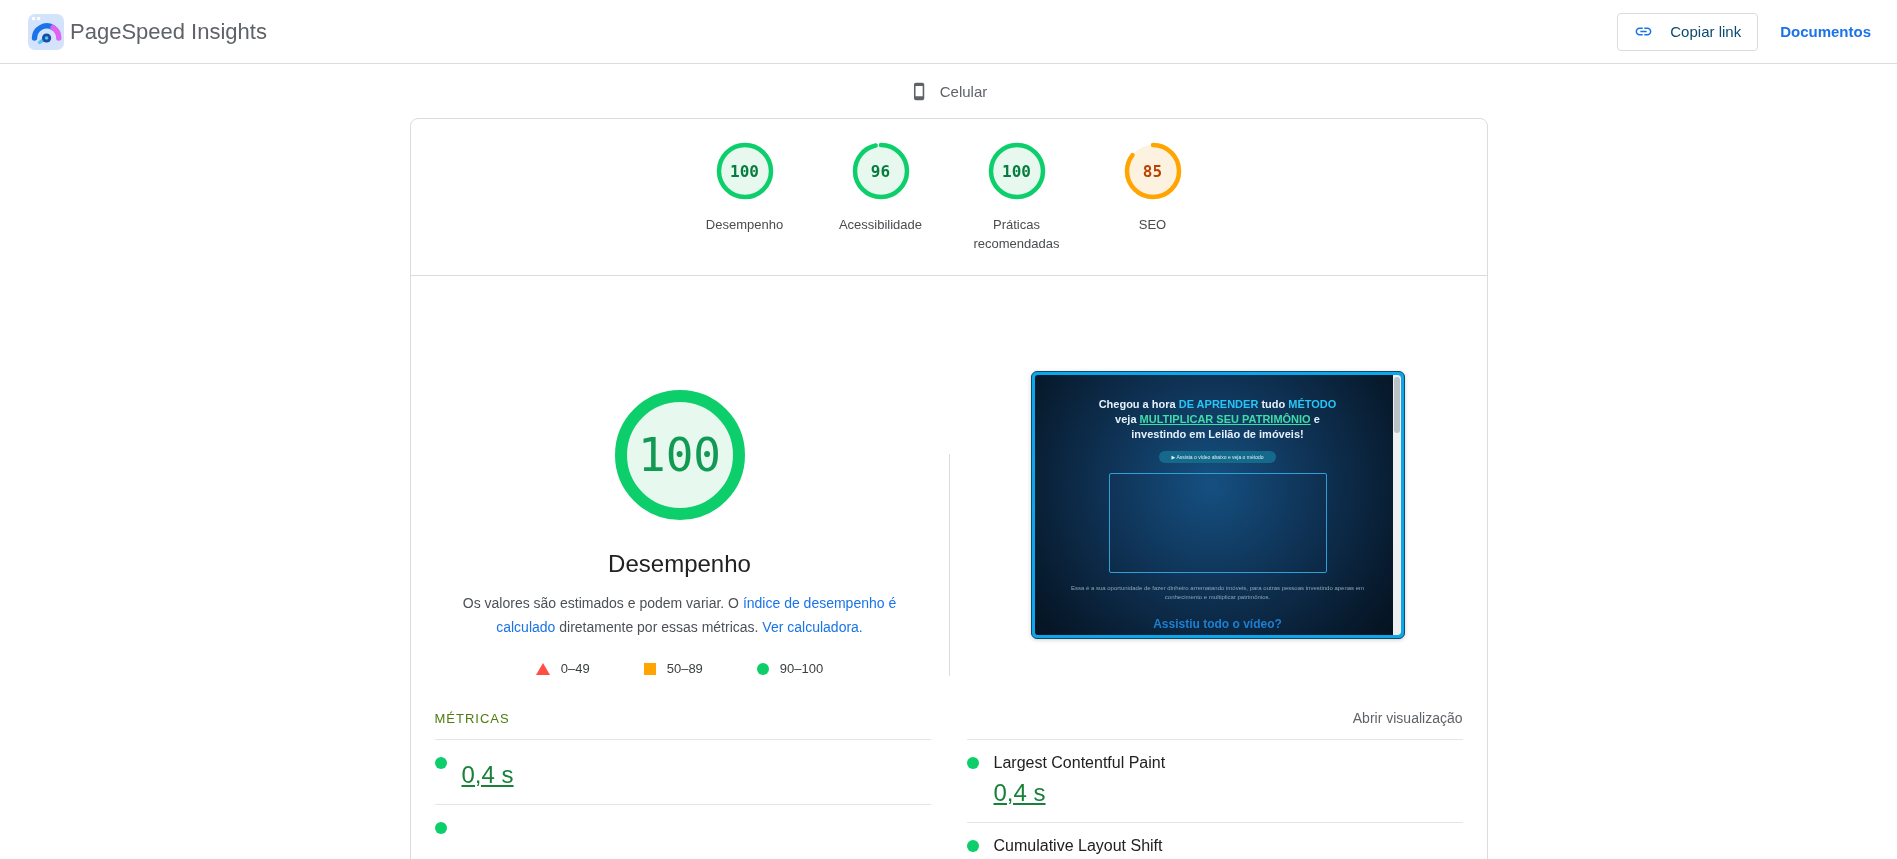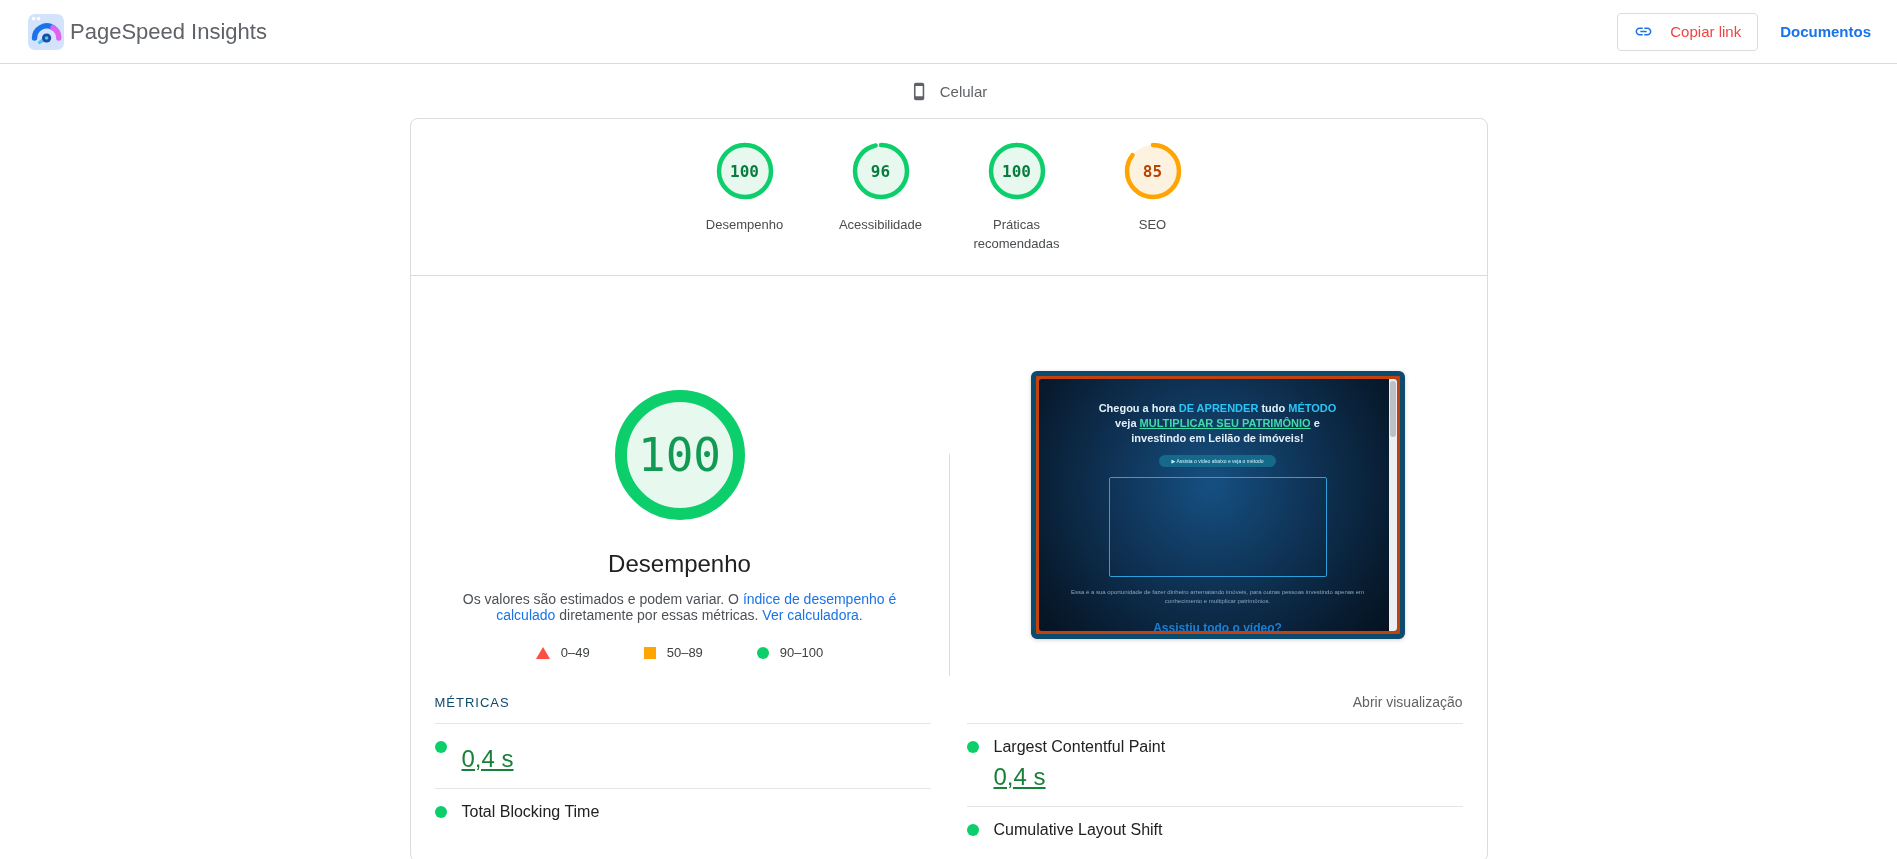--- a/index.html
+++ b/index.html
@@ -6,21 +6,21 @@
   html,body { width:1897px; height:859px; overflow:hidden; background:#fff;
     font-family:"Liberation Sans", sans-serif; color:#202124; }
 
   
   .header { height:64px; border-bottom:1px solid #dadce0; display:flex;
     align-items:center; justify-content:space-between; padding:0 26px; background:#fff; }
   .brand { display:flex; align-items:center; gap:4px; cursor:pointer; }
   .app-title { font-size:22px; color:#5f6368; }
   .h-right { display:flex; align-items:center; gap:22px; }
   .copy-btn { display:flex; align-items:center; gap:17px; border:1px solid #dadce0;
-    background:#fff; color:#ef4444; font-size:15px; padding:0 16px; height:38px;
+    background:#fff; color:#0c4a6e; font-size:15px; padding:0 16px; height:38px;
     border-radius:4px; cursor:pointer; font-family:inherit; }
   .docs-link { color:#1a73e8; font-weight:700; font-size:15px; cursor:pointer; text-decoration:none; }
 
   
   .tabs { display:flex; justify-content:center; background:#fff; }
   .tab { position:relative; display:flex; align-items:center; gap:11px; height:54px;
     padding:0 26px; font-size:15px; color:#5f6368; cursor:pointer;text-align:right; }
   .tab.active { background:#e8f0fe; color:#1967d2; }
   .tab-underline { display:none; }
   .tab.active .tab-underline { display:block; position:absolute; left:16px; right:20px;
@@ -45,53 +45,53 @@
   .perf { position:relative; display:flex; padding-bottom:26px; }
   .perf-left { width:538px; display:flex; flex-direction:column; align-items:center; padding-top:114px; }
   .perf-right { width:538px; display:flex; justify-content:center; align-items:flex-start; padding-top:95px; }
   .vdivider { position:absolute; left:50%; top:178px; height:222px; width:1px; background:#dadce0; }
 
   .gauge { position:relative; width:130px; height:130px; }
   .gauge-num { position:absolute; inset:0; display:flex; align-items:center; justify-content:center;
     font-family:"DejaVu Sans Mono", monospace; font-size:46px; color:#119a53; }
   .perf-title { margin-top:30px; font-size:24px; font-weight:400; color:#212121; }
   .disclaimer { margin-top:13px; width:452px; text-align:center; font-size:14px;
-    line-height:16px; color:#4d5156; }
+    line-height:24px; color:#4d5156; }
   .disclaimer a { color:#1a73e8; cursor:pointer; text-decoration:none; }
   .legend { margin-top:22px; display:flex; gap:54px; align-items:center;
     font-size:13px; color:#3c4043; }
   .legend-item { display:flex; align-items:center; gap:11px; }
   .tri { width:0; height:0; border-left:7px solid transparent; border-right:7px solid transparent;
     border-bottom:12px solid #ff4e42; }
   .sq  { width:12px; height:12px; background:#ffa400; }
   .cir { width:12px; height:12px; border-radius:50%; background:#0cce6b; }
 
   
-  .shot-frame { width:374px; height:268px; background:#c2410c; border:5px solid #0c4a6e;
+  .shot-frame { width:374px; height:268px; background:#0ea5e9; border:1px solid #0c4a6e;
     border-radius:6px; box-shadow:0 1px 4px rgba(0,0,0,.18); padding:3px; cursor:pointer; }
   .shot { position:relative; width:100%; height:100%; border-radius:3px; overflow:hidden;
     background:radial-gradient(circle at 48% 42%, #155081 0%, #0f3356 42%, #081c30 78%, #05101d 100%); }
   .shot-head { margin-top:22px; padding:0 26px; text-align:center; font-size:11px;
     font-weight:700; line-height:15px; color:#e3f1fa; }
   .c-cyan { color:#29c5f6; }
   .c-green { color:#3fdca8;text-decoration:underline; }
   .shot-pill { margin:9px auto 0; width:fit-content; padding:3px 13px; background:#156a8c;
     border-radius:9px; font-size:5px; color:#d3effb; }
   .shot-video { margin:10px auto 0; width:218px; height:100px; border:1px solid #2e9fd8; border-radius:2px; }
   .shot-caption { margin:11px auto 0; width:300px; font-size:6px; line-height:9px;
     color:#8aa5b9; text-align:center; }
   .shot-footer { margin-top:15px; text-align:center; font-size:12px; font-weight:700; color:#1c7fd2; }
   .shot-scroll { position:absolute; top:0; right:0; width:8px; height:100%; background:#edeff1; }
   .shot-scroll-thumb { position:absolute; top:2px; right:1px; width:6px; height:56px;
     background:#bdc1c6; border-radius:3px; }
 
   
   .metrics { padding:0 24px; }
   .metrics-head { display:flex; justify-content:space-between; align-items:center; padding:8px 0 13px; }
-  .metrics-title { font-size:13px; letter-spacing:1px; color:#0c4a6e; }
+  .metrics-title { font-size:13px; letter-spacing:1px; color:#4d7c0f; }
   .preview-link { font-size:14px; color:#5f6368; cursor:pointer; text-decoration:none; }
   .metrics-grid { display:grid; grid-template-columns:1fr 1fr; column-gap:36px; }
   .metric { display:grid; grid-template-columns:27px 1fr; border-top:1px solid #e3e5e8;
     padding:14px 0 15px; align-content:start; }
   .metric .dot { width:12px; height:12px; border-radius:50%; background:#0cce6b; margin-top:3px; }
   .mname { font-size:16px; color:#212121; }
   .mvalue { grid-column:2; font-size:24px; color:#188038; margin-top:7px; min-height:0;text-decoration:underline; }
 </style>
 </head>
 <body>
@@ -228,21 +228,20 @@
       <a class="preview-link">Abrir visualização</a>
     </div>
     <div class="metrics-grid">
       <div class="mcol">
         <div class="metric">
           <span class="dot"></span>
           <div class="mvalue">0,4 s</div>
         </div>
         <div class="metric">
           <span class="dot"></span>
-          <span class="mname">Total Blocking Time</span>
           <div class="mvalue"></div>
         </div>
       </div>
       <div class="mcol">
         <div class="metric">
           <span class="dot"></span>
           <span class="mname">Largest Contentful Paint</span>
           <div class="mvalue">0,4 s</div>
         </div>
         <div class="metric">

